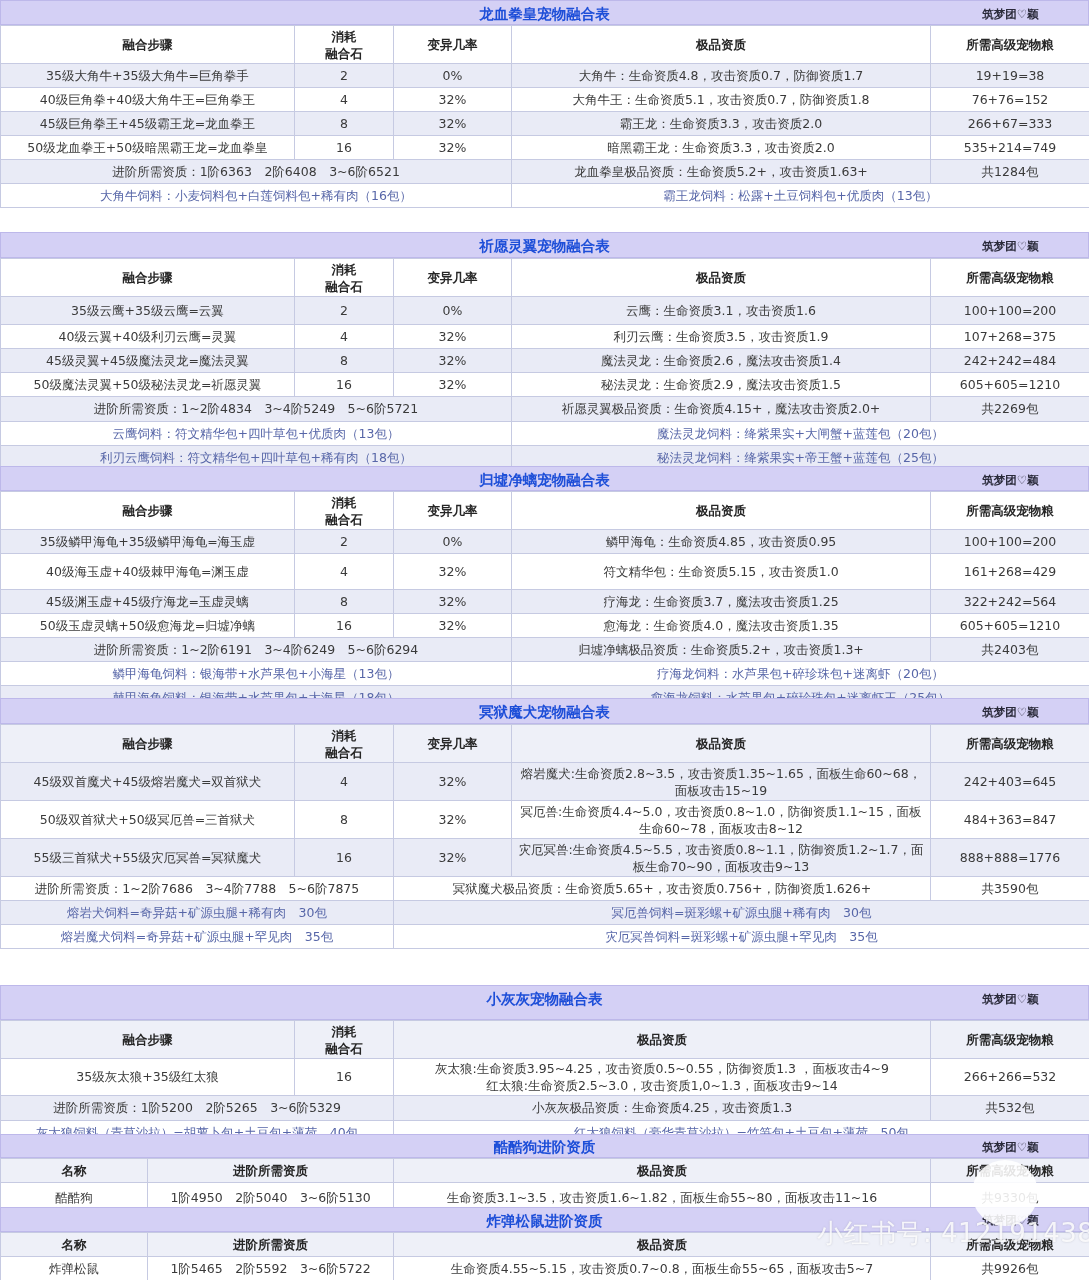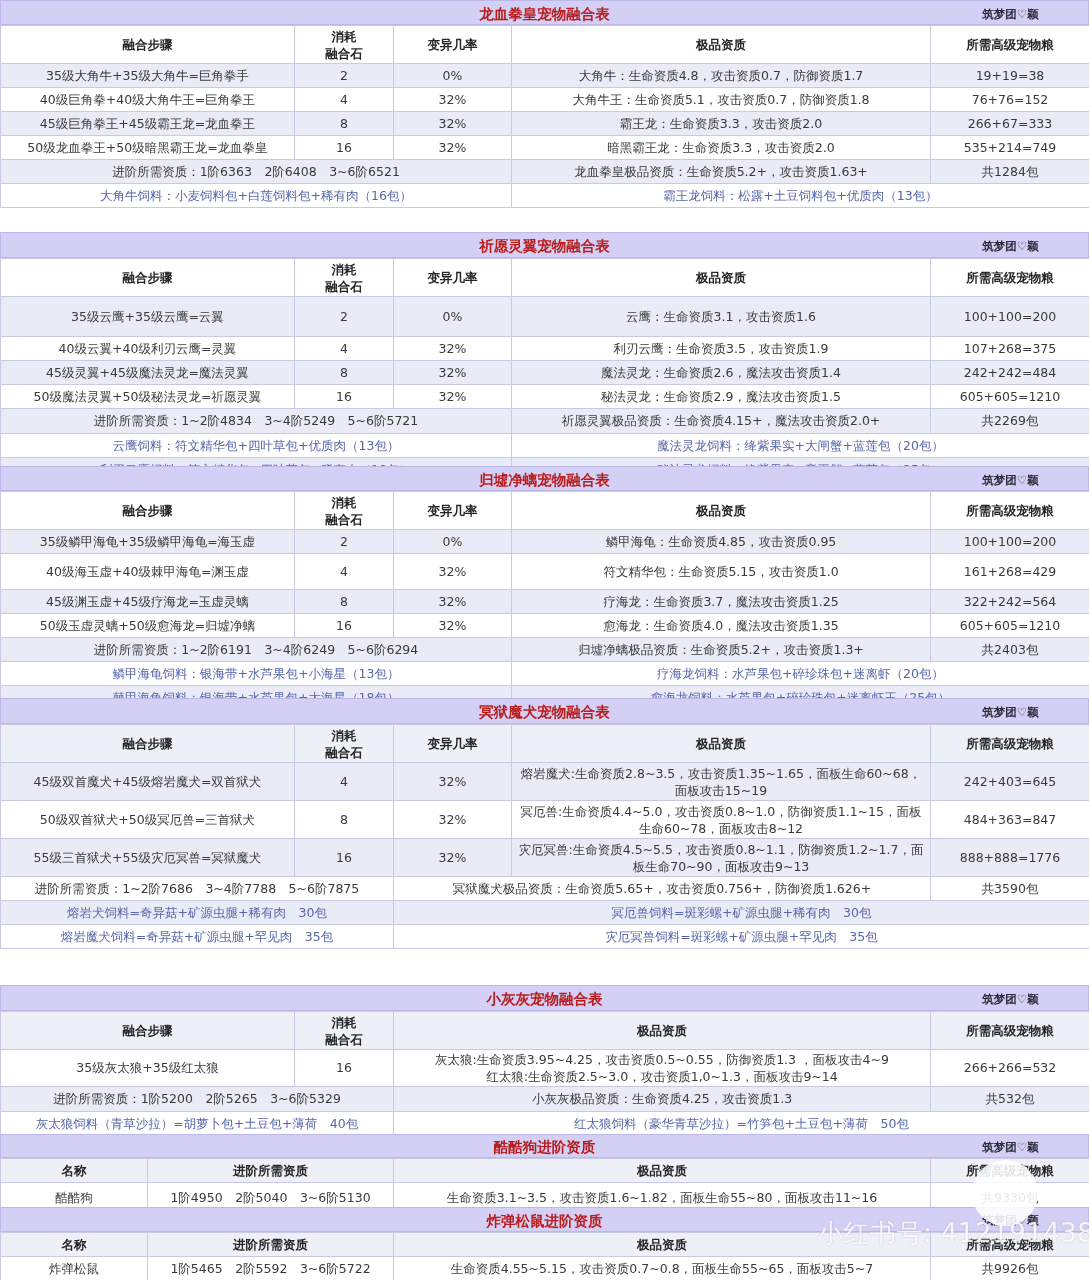--- a/index.html
+++ b/index.html
@@ -5,21 +5,21 @@
   html, body { margin: 0; padding: 0; background: #ffffff; }
   body { width: 1089px; height: 1280px; position: relative; overflow: hidden;
          font-family: "DejaVu Sans", "Liberation Sans", sans-serif; color: #3a3a3a; }
   .section { position: absolute; left: 0; width: 1089px; }
   table { border-collapse: collapse; table-layout: fixed; width: 1089px; }
   td, th { border: 1px solid #c6cae2; text-align: center; vertical-align: middle;
            font-size: 12.5px; padding: 0 4px; line-height: 18px; font-weight: normal; overflow: hidden; }
   .titlebar { position: relative; background: #d4d0f5; border: 1px solid #bdb8ea; box-sizing: border-box;
               width: 1089px; }
   .titlebar .title { position: absolute; left: 0; right: 0; text-align: center; font-weight: bold;
-                     font-size: 14.5px; color: #b91c1c; }
+                     font-size: 14.5px; color: #1d4ed8; }
   .titlebar .author { position: absolute; left: 930px; width: 159px; text-align: center; font-size: 11.5px;
                       font-weight: bold; color: #2a2a3a; }
   th { font-weight: bold; color: #262626; font-size: 12.5px; }
   .hdr-white { background: #ffffff; }
   .hdr-lav { background: #eef0f8; }
   .alt { background: #e9ebf6; }
   .wht { background: #ffffff; }
   .feed { color: #5766a8; }
   .lh2 { line-height: 17px; }
   .watermark { position: absolute; left: 817px; top: 1216px; font-size: 26px; color: rgba(255,255,255,0.85);
@@ -106,21 +106,21 @@
         <col style="width:159px">
       </colgroup>
     <tbody>
         <tr class="hdr-white" style="height:38px">
       <th>融合步骤</th>
       <th class="lh2"><span>消耗</span><br><span>融合石</span></th>
       <th>变异几率</th>
       <th>极品资质</th>
       <th>所需高级宠物粮</th>
     </tr>
-    <tr class="alt" style="height:40px">
+    <tr class="alt" style="height:28px">
       <td>35级云鹰+35级云鹰=云翼</td>
       <td>2</td>
       <td>0%</td>
       <td>云鹰：生命资质3.1，攻击资质1.6</td>
       <td>100+100=200</td>
     </tr>
     <tr class="wht" style="height:24px">
       <td>40级云翼+40级利刃云鹰=灵翼</td>
       <td>4</td>
       <td>32%</td>
@@ -277,21 +277,21 @@
     </tr>
     <tr class="wht feed" style="height:24px">
       <td colspan="2">熔岩魔犬饲料=奇异菇+矿源虫腿+罕见肉　35包</td>
       <td colspan="3">灾厄冥兽饲料=斑彩螺+矿源虫腿+罕见肉　35包</td>
     </tr>
   </tbody>
     </table>
 </div>
 
 <div class="section" style="top:985px">
-  <div class="titlebar" style="height:26px">
+  <div class="titlebar" style="height:35px">
     <span class="title" style="top:4px">小灰灰宠物融合表</span>
     <span class="author" style="top:6px">筑梦团♡颖</span>
   </div>
   <table>
     <colgroup>
         <col style="width:294px">
         <col style="width:99px">
         <col style="width:537px">
         <col style="width:159px">
       </colgroup>

